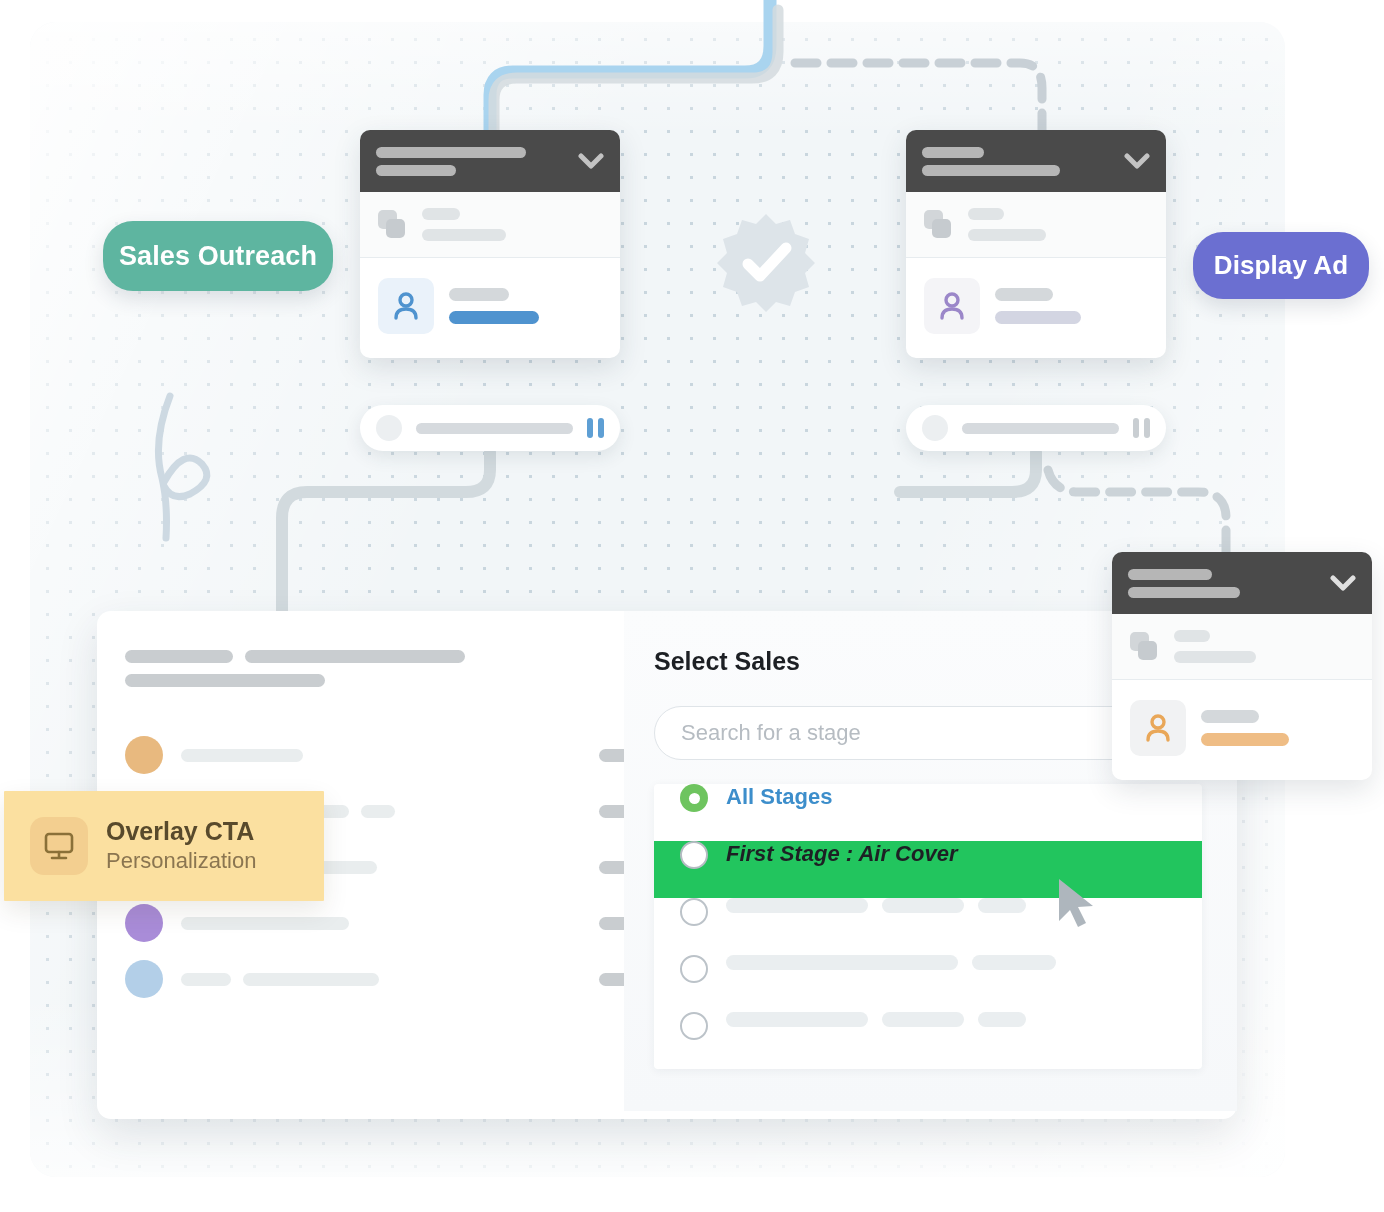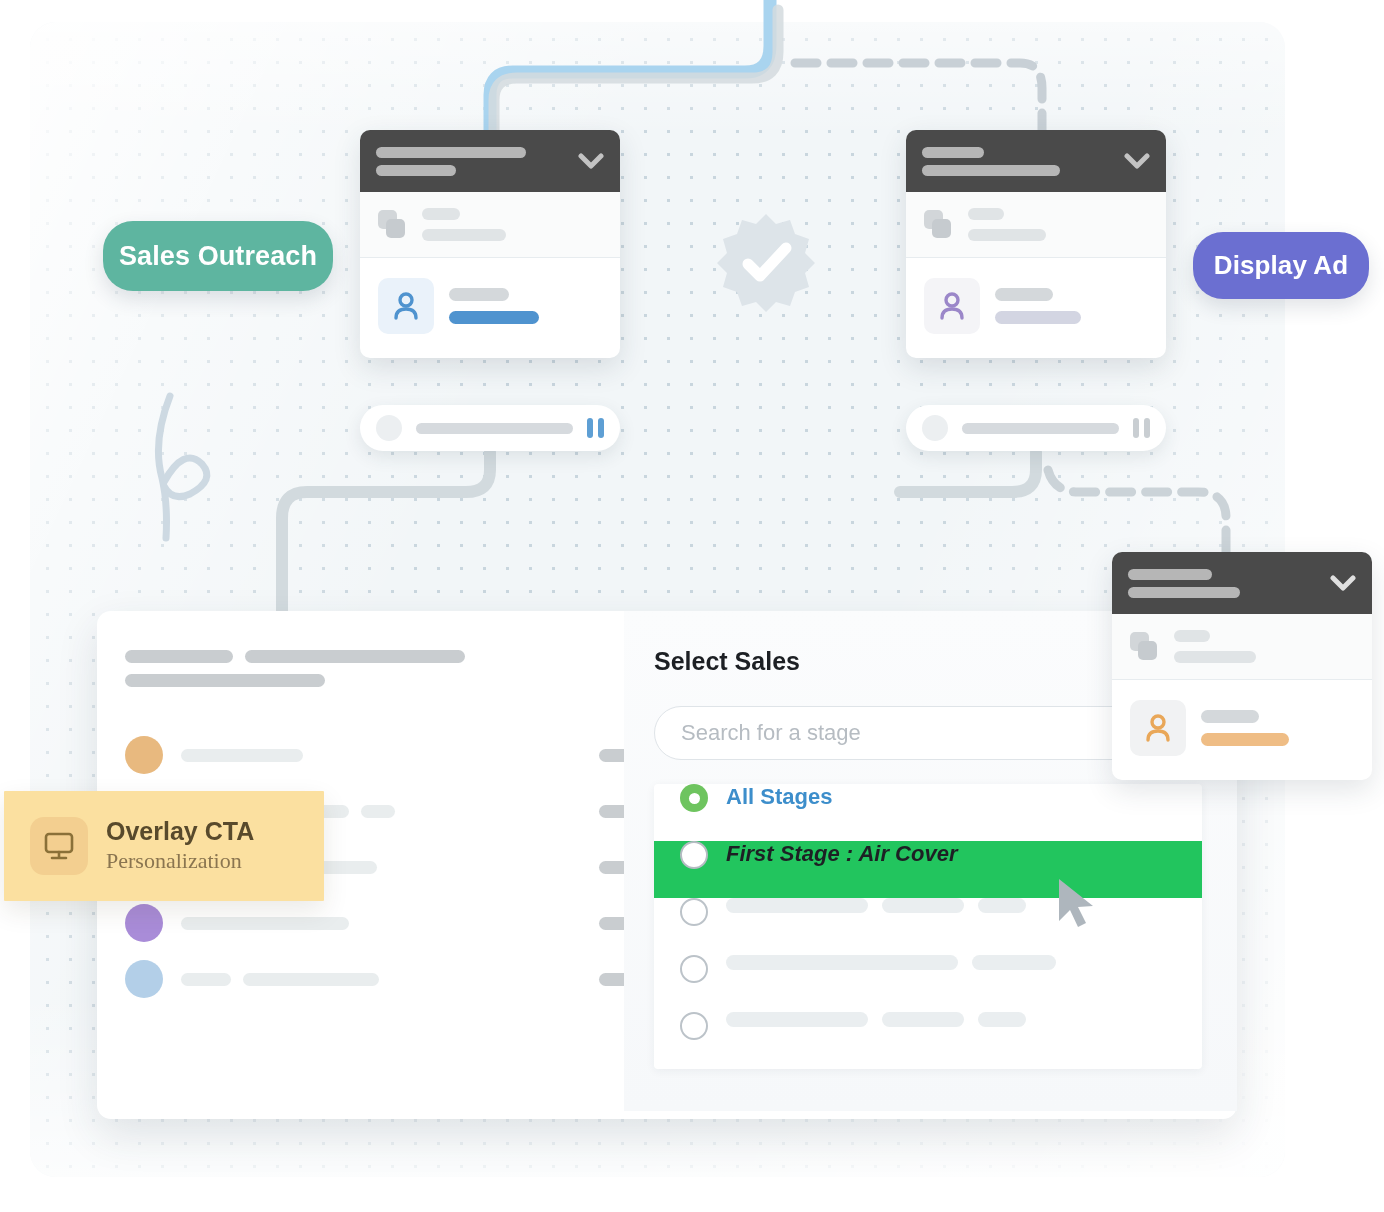--- a/index.html
+++ b/index.html
@@ -171,21 +171,21 @@
     left: 4px; top: 791px;
     width: 320px; height: 110px;
     background: #fbe0a0;
     border-radius: 1px;
     display:flex; align-items:center; gap: 18px;
     padding-left: 26px;
     box-shadow: 0 10px 26px rgba(60,50,20,.10);
   }
   .cta-ico { width: 58px; height: 58px; border-radius: 14px; background:#f3cf90; display:flex; align-items:center; justify-content:center; flex:none;}
   .cta-t1 { font-size: 25px; font-weight: 700; color: #584a2c; line-height: 1.15;}
-  .cta-t2 { font-size: 22px; color: #8a7550; line-height: 1.25; margin-top:1px;font-family:Liberation Serif, serif;}
+  .cta-t2 { font-size: 22px; color: #8a7550; line-height: 1.25; margin-top:1px;}
 
   
   #card-float { left: 1112px; top: 552px; z-index: 40; }
 
   #card-left { left: 360px; top: 130px; }
   #card-right { left: 906px; top: 130px; }
   #pill-left { left: 360px; top: 405px; }
   #pill-right { left: 906px; top: 405px; }
 
   .badge { position: absolute; left: 716px; top: 212px; width: 100px; height: 100px; }

